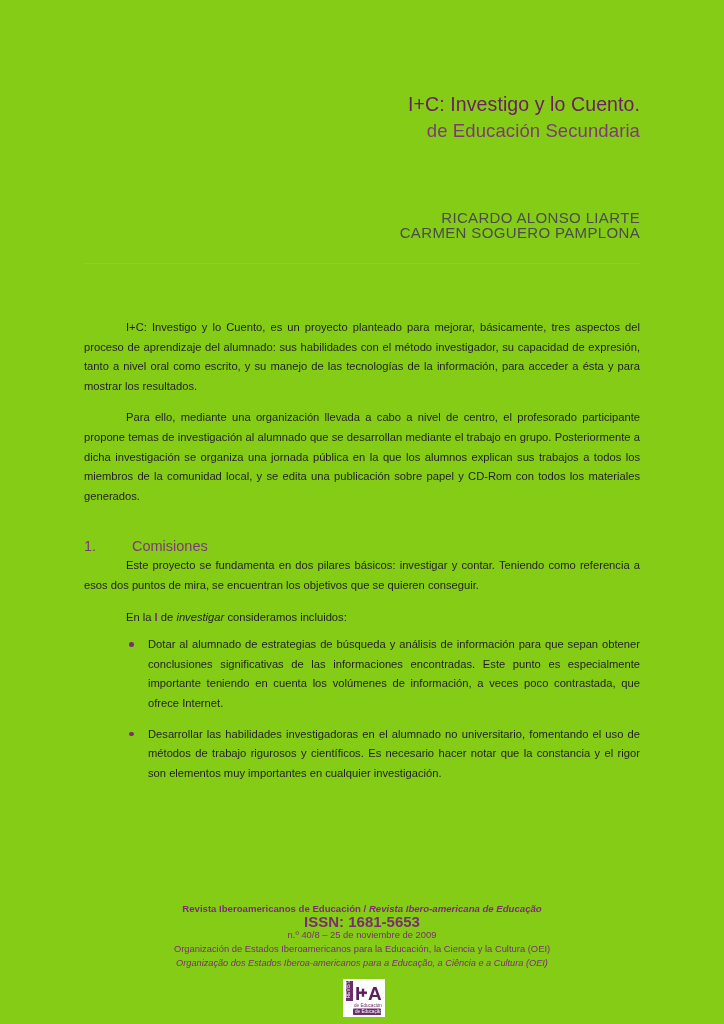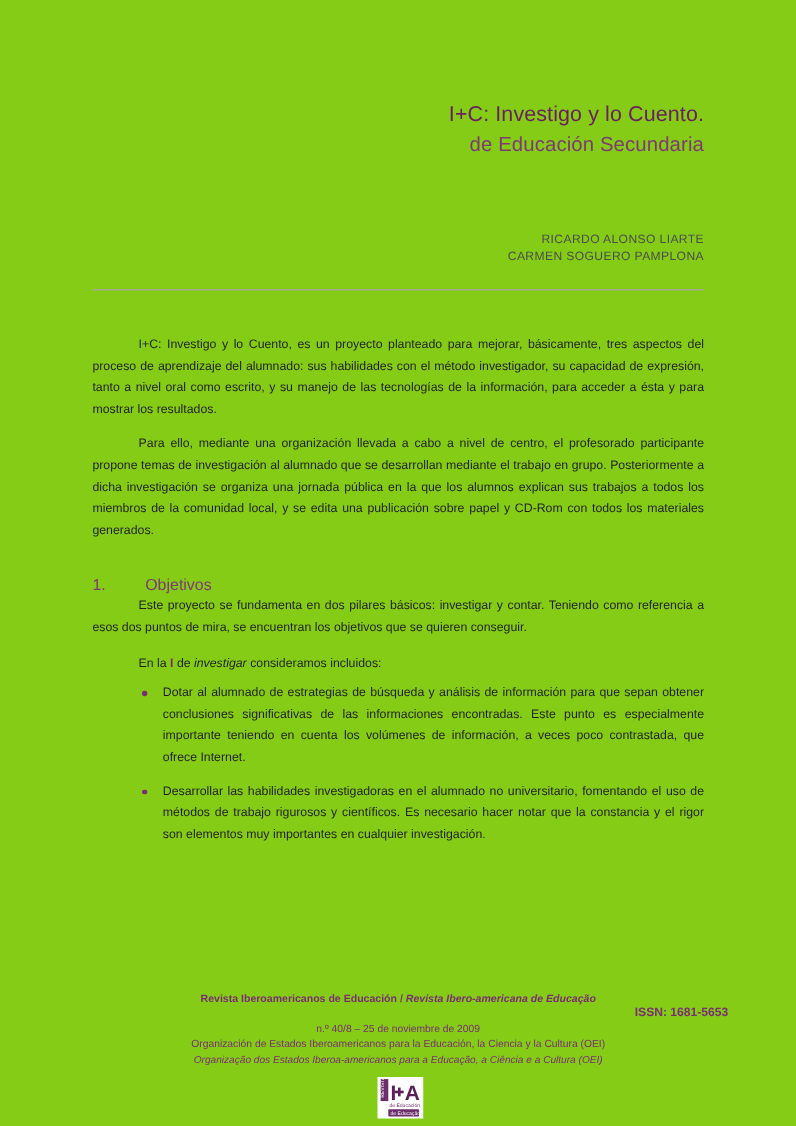--- a/index.html
+++ b/index.html
@@ -42,39 +42,39 @@
     font-size: 18.5px;
   }
 
   .authors {
     position: absolute;
     left: 84px;
     top: 211px;
     width: 556px;
     text-align: right;
     color: #4c4c4c;
-    font-size: 11px;
+    font-size: 15px;
     line-height: 14.5px;
     letter-spacing: 0.35px;
   }
 
   .rule {
     position: absolute;
     left: 84px;
     top: 263px;
     width: 556px;
     height: 1px;
     background: #b79cc4;
   }
 
   
   .content {
     position: absolute;
     left: 84px;
-    top: 304px;
+    top: 318px;
     width: 556px;
   }
   p.para {
     margin: 0 0 12px 0;
     color: #231f20;
     font-size: 11.2px;
     line-height: 19.6px;
     text-align: justify;
     text-indent: 42px;
     text-justify: inter-word;
@@ -145,24 +145,23 @@
   }
   .footer .f1 {
     font-size: 9.6px;
     line-height: 13px;
     font-weight: bold;
   }
   .footer .f1 .pt {
     font-style: italic;
   }
   .footer .f2 {
-    font-size: 11px;
+    font-size: 15px;
     line-height: 13px;
     font-weight: bold;
-    text-align: right;
   }
   .footer .f3 {
     font-size: 9.4px;
     line-height: 14px;
   }
   .footer .f4 {
     font-size: 9.4px;
     line-height: 14px;
   }
   .footer .f5 {
@@ -198,21 +197,21 @@
 
   <div class="rule"></div>
 
   <div class="content">
 
     <p class="para">I+C: Investigo y lo Cuento, es un proyecto planteado para mejorar, básicamente, tres aspectos del proceso de aprendizaje del alumnado: sus habilidades con el método investigador, su capacidad de expresión, tanto a nivel oral como escrito, y su manejo de las tecnologías de la información, para acceder a ésta y para mostrar los resultados.</p>
     <p class="para">Para ello, mediante una organización llevada a cabo a nivel de centro, el profesorado participante propone temas de investigación al alumnado que se desarrollan mediante el trabajo en grupo. Posteriormente a dicha investigación se organiza una jornada pública en la que los alumnos explican sus trabajos a todos los miembros de la comunidad local, y se edita una publicación sobre papel y CD-Rom con todos los materiales generados.</p>
 
     <h2 class="section">
       <span class="num">1.</span>
-      <span>Objetivos</span>
+      <span>Comisiones</span>
     </h2>
 
     <p class="para after-heading">Este proyecto se fundamenta en dos pilares básicos: investigar y contar. Teniendo como referencia a esos dos puntos de mira, se encuentran los objetivos que se quieren conseguir.</p>
 
     <p class="lead-in"><span>En la </span><span class="hi">I</span><span> de </span><span class="ital">investigar</span><span> consideramos incluidos:</span></p>
 
     <ul class="bullets">
       <li>
         <span class="dot"></span>
         <span>Dotar al alumnado de estrategias de búsqueda y análisis de información para que sepan obtener conclusiones significativas de las informaciones encontradas. Este punto es especialmente importante teniendo en cuenta los volúmenes de información, a veces poco contrastada, que ofrece Internet.</span>

